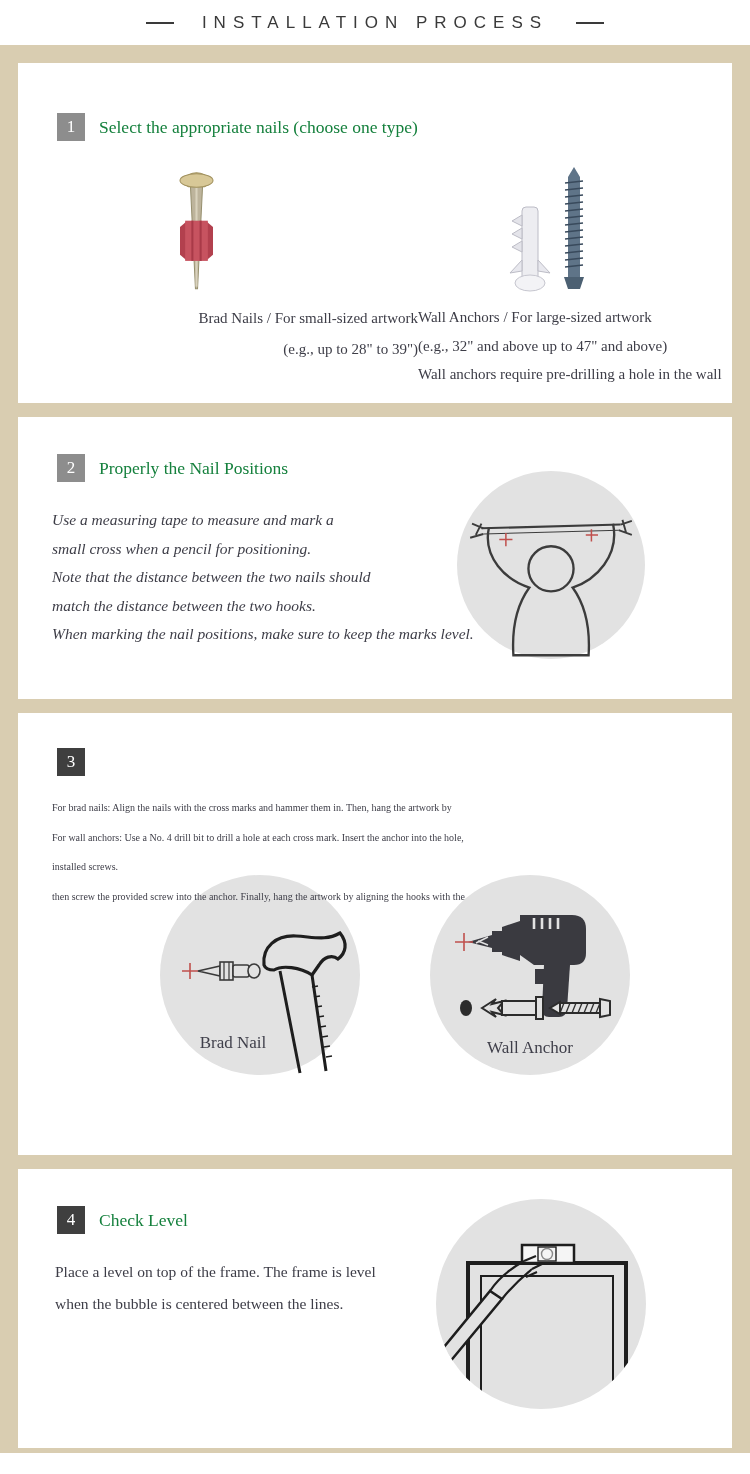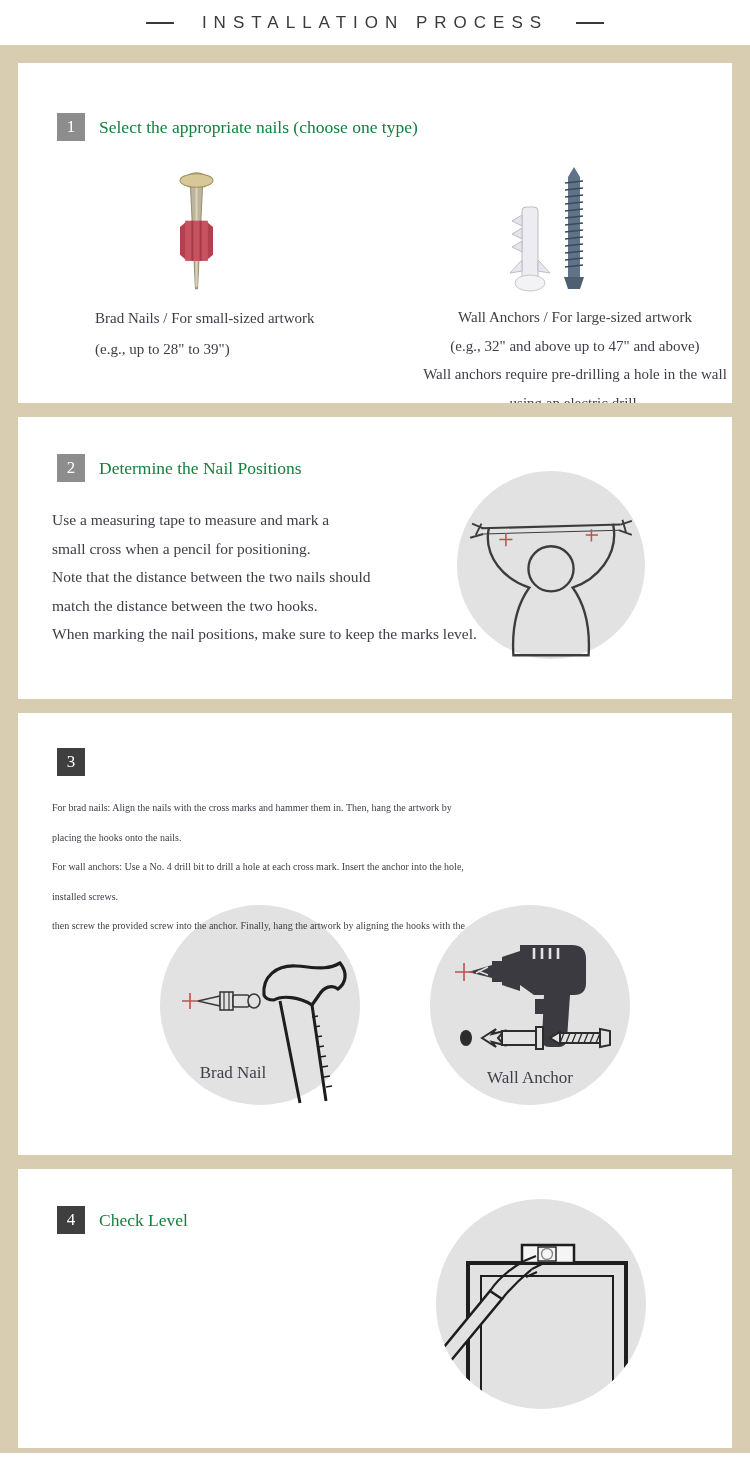--- a/index.html
+++ b/index.html
@@ -59,33 +59,33 @@
     flex: 0 0 auto;
   }
   .badge-gray { background: #8d8d8d; }
   .badge-dark { background: #3f3f3f; }
   .step-title { font-size: 17.5px; font-weight: 400; color: #15803d; }
 
   
   .products { display: flex; margin-top: 24px; align-items: flex-end; }
   .product-cell { width: 50%; display: flex; justify-content: center; }
   .captions { display: flex; margin-top: 6px; font-size: 15px; }
-  .caption-left { margin-left: 77px; width: 323px; line-height: 31px; }
-  .caption-right { flex: 1; line-height: 28.5px; text-align: center; }
+  .caption-left { margin-left: 77px; width: 323px; line-height: 31px; text-align: right; }
+  .caption-right { flex: 1; line-height: 28.5px; }
   .cap-line { white-space: nowrap; }
 
   
   .c2-body {
     margin: 24px 0 0 34px;
     font-size: 15.5px;
     line-height: 28.5px;
     position: relative;
     z-index: 1;
   }
-  .c2-body div { white-space: nowrap; }
+  .c2-body div { white-space: nowrap; font-style: italic; }
   .c2-circle { position: absolute; top: 54px; left: 439px; width: 188px; height: 188px; }
 
   
   .c3-body {
     margin: 17px 0 0 34px;
     font-size: 10px;
     line-height: 29.5px;
     position: relative;
     z-index: 1;
   }
@@ -174,29 +174,28 @@
 
     <div class="captions">
       <div class="caption-left">
         <div class="cap-line">Brad Nails / For small-sized artwork</div>
         <div class="cap-line">(e.g., up to 28" to 39")</div>
       </div>
       <div class="caption-right">
         <div class="cap-line">Wall Anchors / For large-sized artwork</div>
         <div class="cap-line">(e.g., 32" and above up to 47" and above)</div>
         <div class="cap-line">Wall anchors require pre-drilling a hole in the wall</div>
-        <div class="cap-line">using an electric drill.</div>
       </div>
     </div>
   </section>
 
   <section class="card card-2">
     <div class="step-head">
       <div class="badge badge-gray">2</div>
-      <div class="step-title">Determine the Nail Positions</div>
+      <div class="step-title">Properly the Nail Positions</div>
     </div>
     <div class="c2-body">
       <div>Use a measuring tape to measure and mark a</div>
       <div>small cross when a pencil for positioning.</div>
       <div>Note that the distance between the two nails should</div>
       <div>match the distance between the two hooks.</div>
       <div>When marking the nail positions, make sure to keep the marks level.</div>
     </div>
 
     <svg class="c2-circle" viewBox="0 0 200 200">
@@ -211,21 +210,20 @@
       <path d="M143,62 v13 M137,68 h13" stroke="#c0504d" stroke-width="1.6"></path>
     </svg>
   </section>
 
   <section class="card card-3">
     <div class="step-head">
       <div class="badge badge-dark">3</div>
     </div>
     <div class="c3-body">
       <div>For brad nails: Align the nails with the cross marks and hammer them in. Then, hang the artwork by</div>
-      <div>placing the hooks onto the nails.</div>
       <div>For wall anchors: Use a No. 4 drill bit to drill a hole at each cross mark. Insert the anchor into the hole,</div>
       <div>installed screws.</div>
       <div>then screw the provided screw into the anchor. Finally, hang the artwork by aligning the hooks with the</div>
     </div>
 
     <div class="figures">
 
       <div class="figure fig-1">
         <svg width="200" height="200" viewBox="0 0 200 200">
           <circle cx="100" cy="100" r="100" fill="#e2e2e2"></circle>
@@ -294,20 +292,24 @@
         </svg>
       </div>
     </div>
   </section>
 
   <section class="card card-4">
     <div class="step-head">
       <div class="badge badge-dark">4</div>
       <div class="step-title">Check Level</div>
     </div>
+    <div class="c4-body">
+      <div>Place a level on top of the frame. The frame is level</div>
+      <div>when the bubble is centered between the lines.</div>
+    </div>
 
     <svg class="c4-circle" viewBox="0 0 210 210">
       <defs>
           <clipPath id="clip4">
             <circle cx="105" cy="105" r="105"></circle>
           </clipPath>
         </defs>
       <circle cx="105" cy="105" r="105" fill="#e2e2e2"></circle>
       <g clip-path="url(#clip4)">
         <rect x="32" y="64" width="158" height="170" fill="none" stroke="#1e1e1e" stroke-width="4"></rect>

